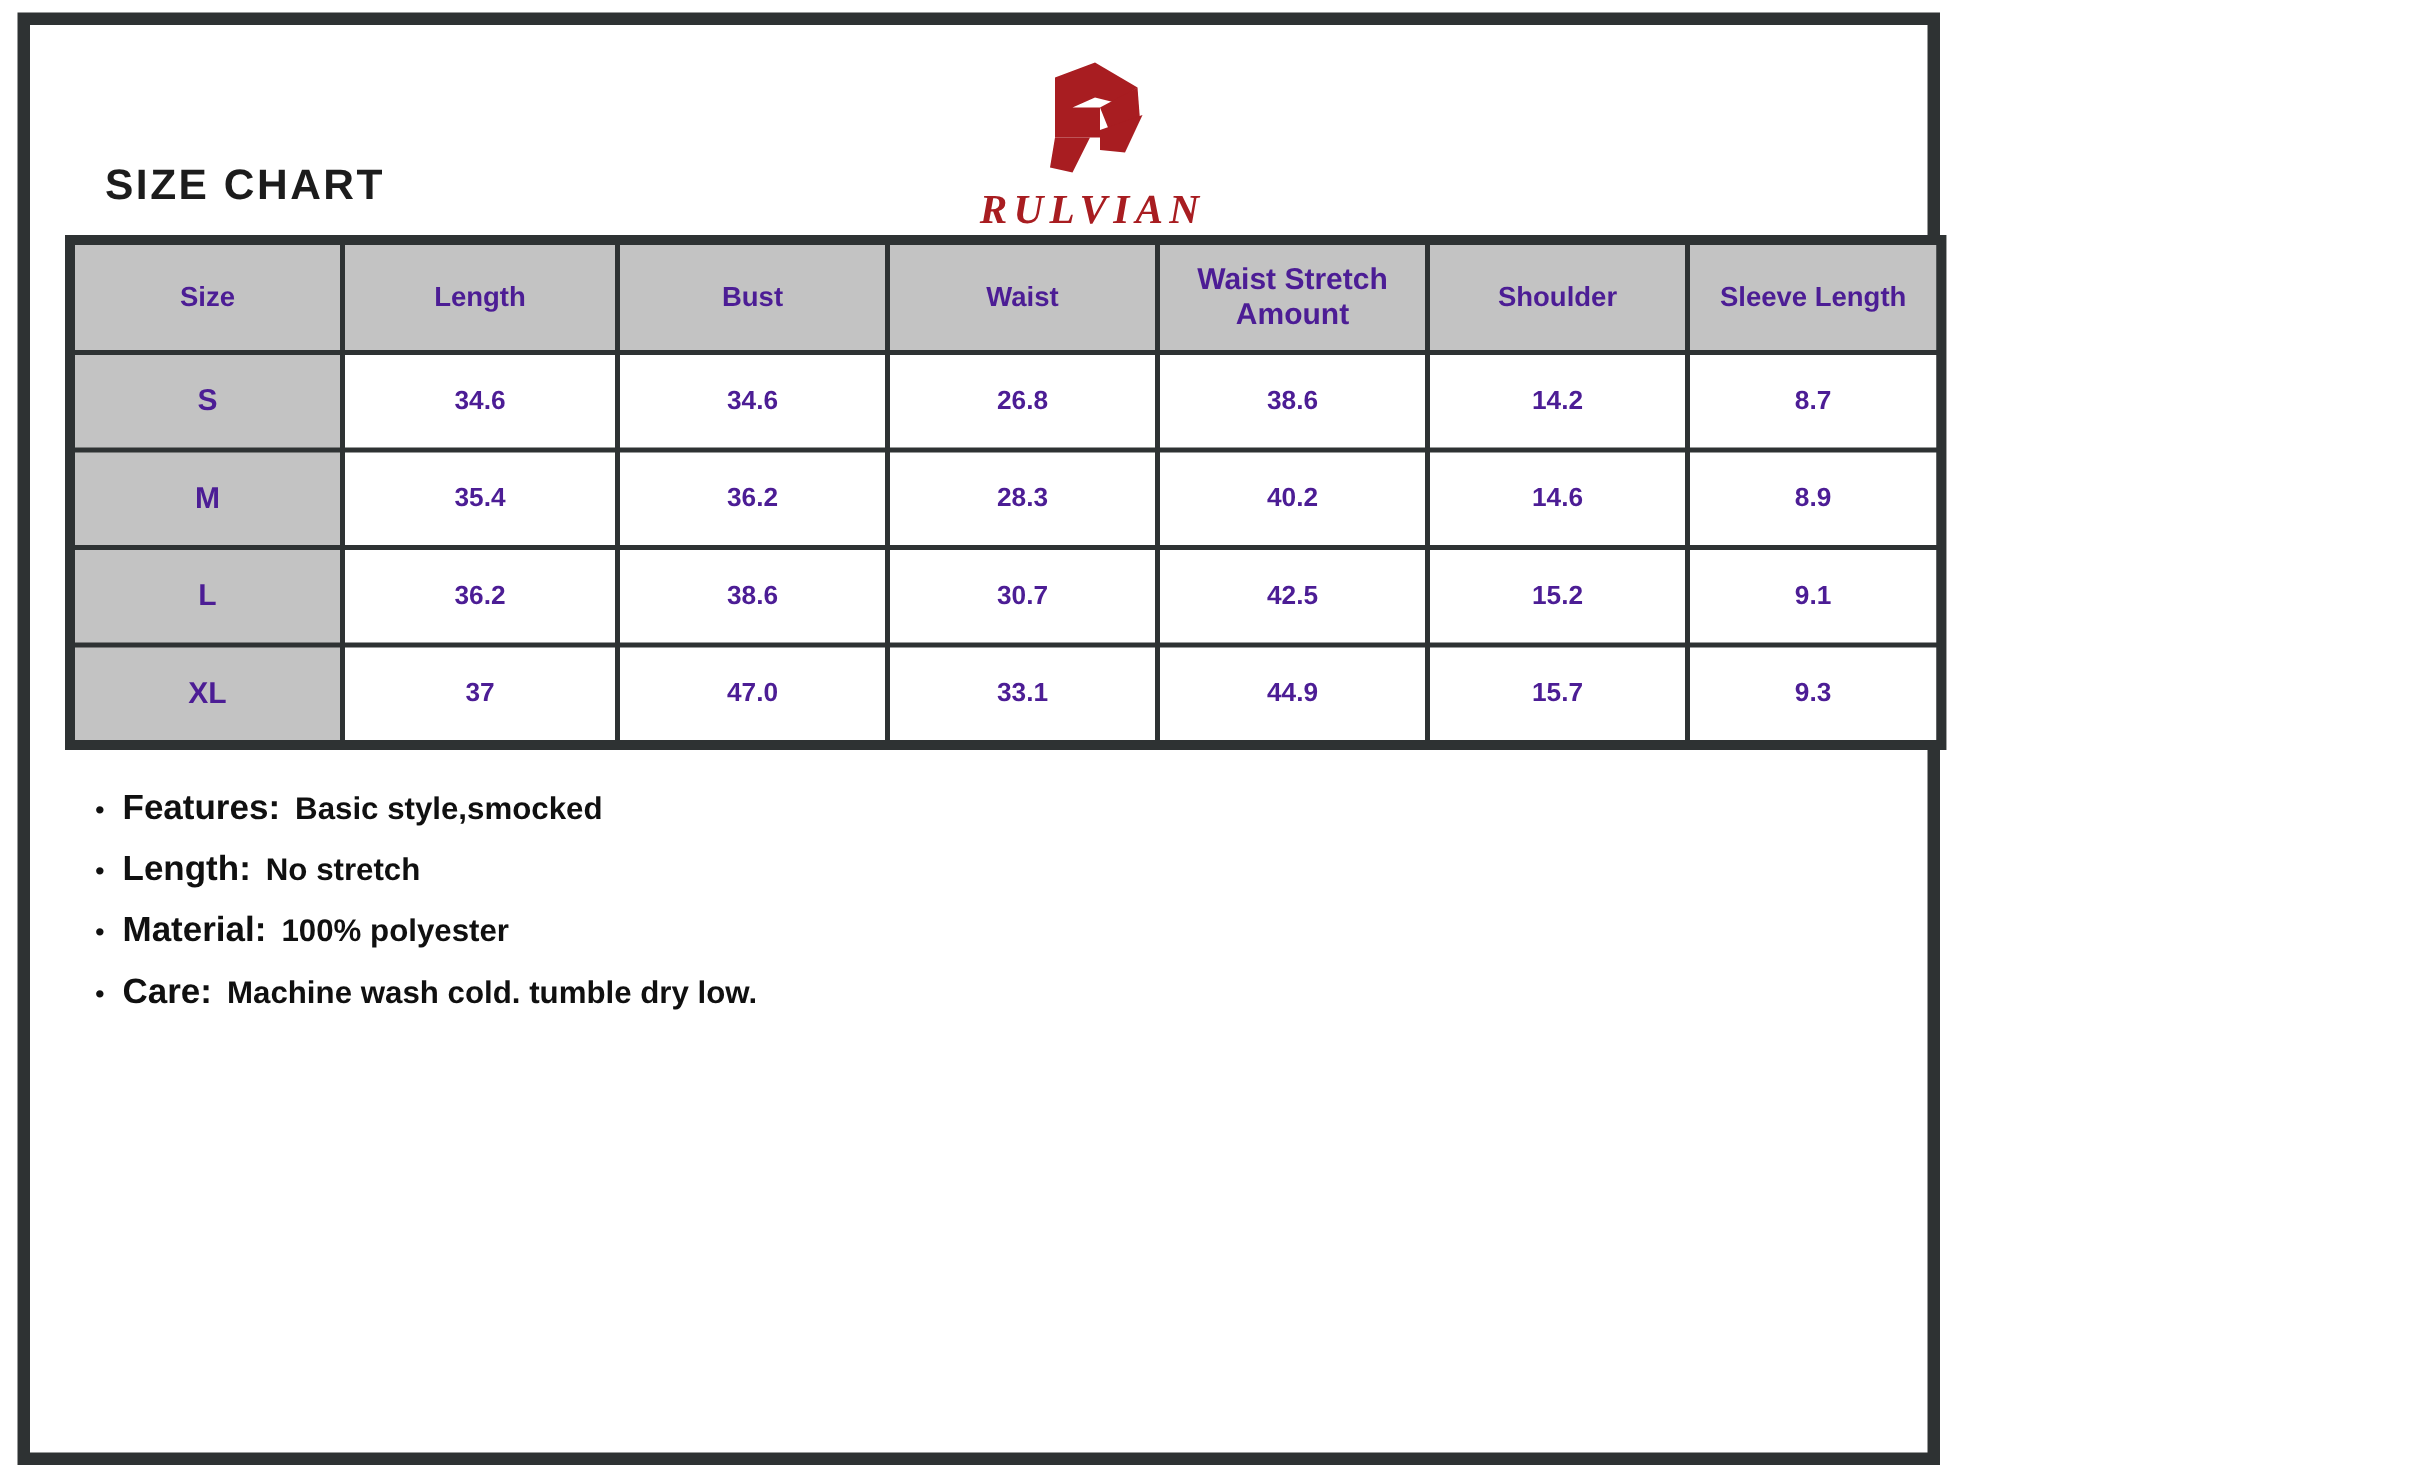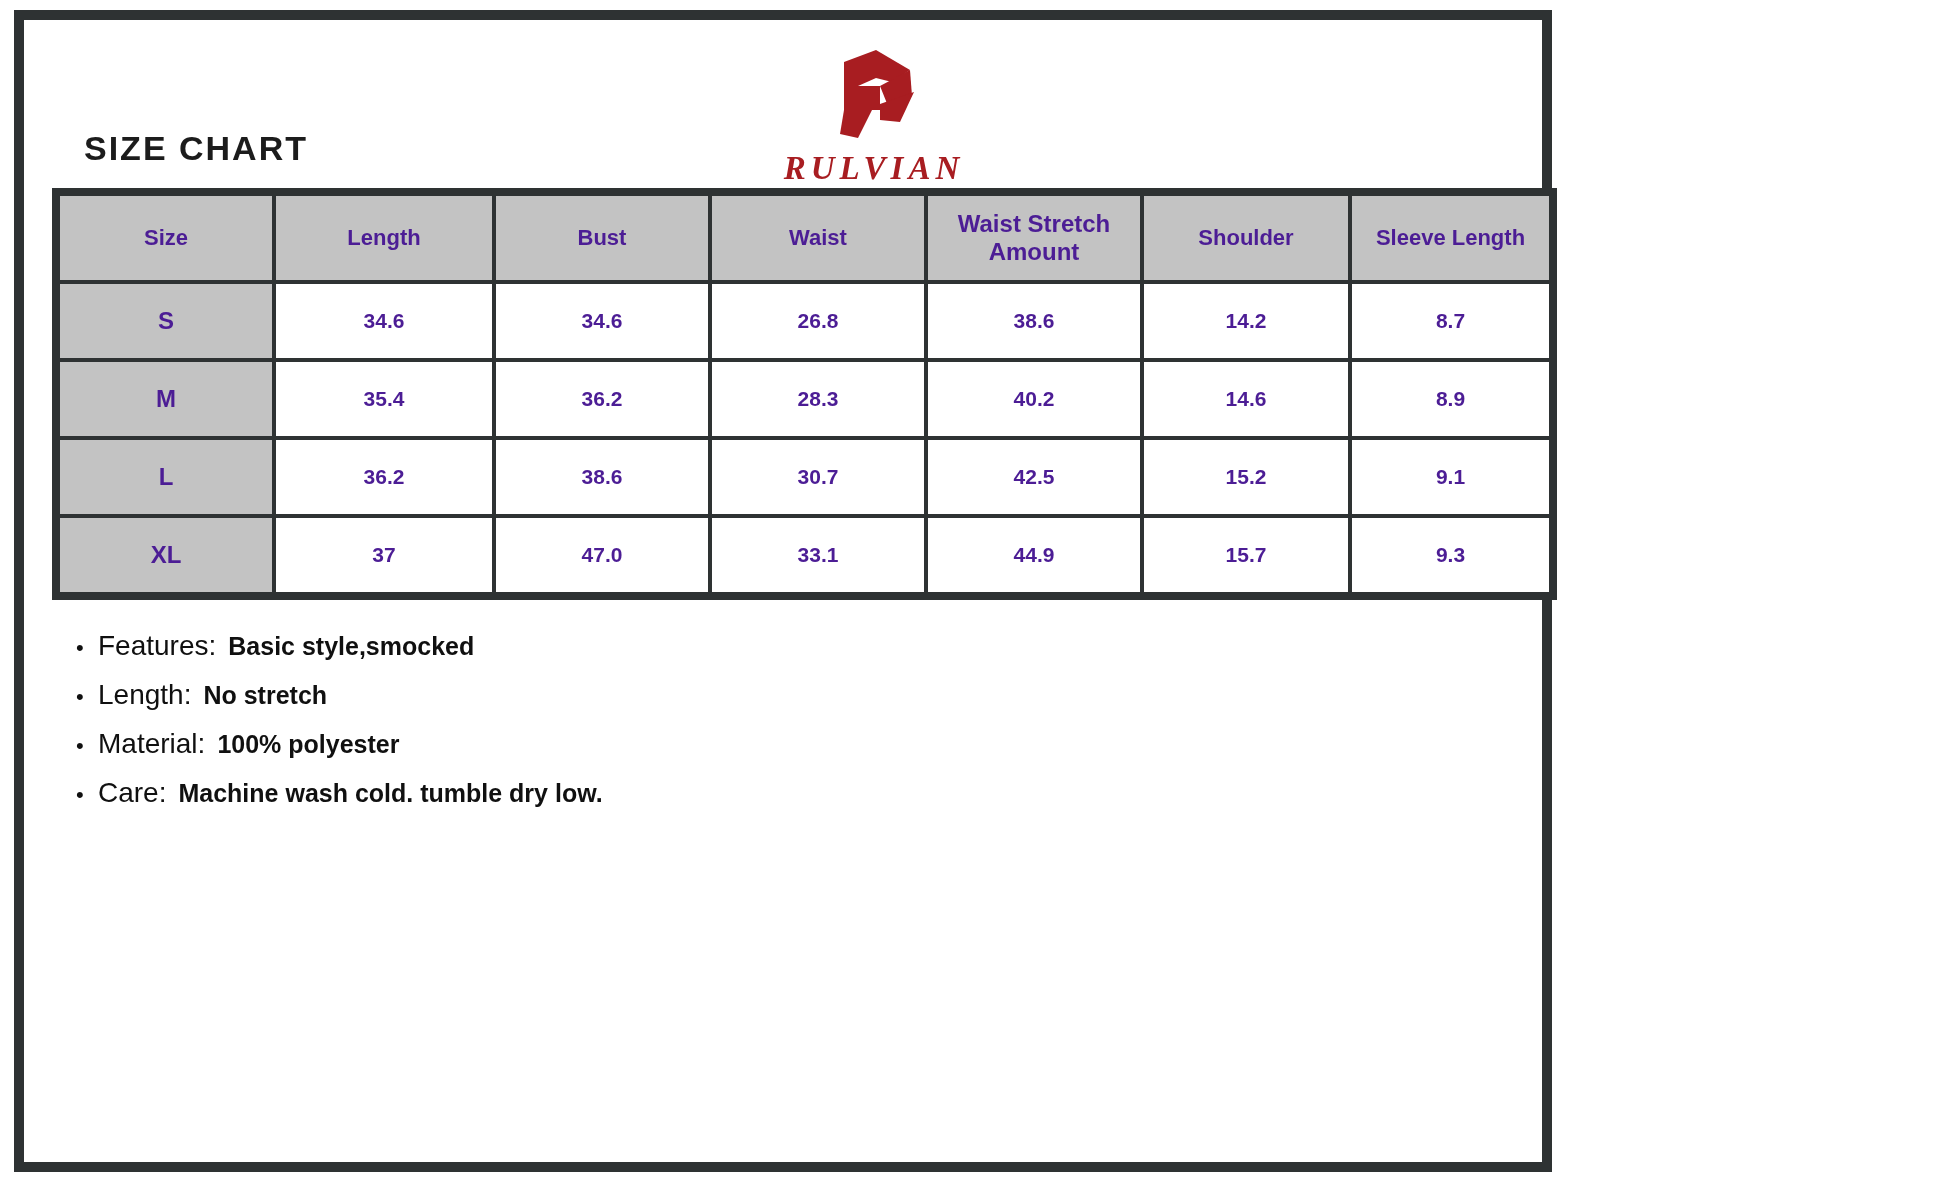--- a/index.html
+++ b/index.html
@@ -139,21 +139,21 @@
   }
   .bullet {
     width: 22px;
     font-size: 22px;
     line-height: 1;
     color: #101010;
     flex: 0 0 22px;
   }
   .note-label {
     font-size: 28px;
-    font-weight: normal;
+    font-weight: bold;
     color: #101010;
     margin-right: 12px;
     white-space: nowrap;
   }
   .note-value {
     font-size: 25px;
     font-weight: bold;
     color: #101010;
   }
 </style>

